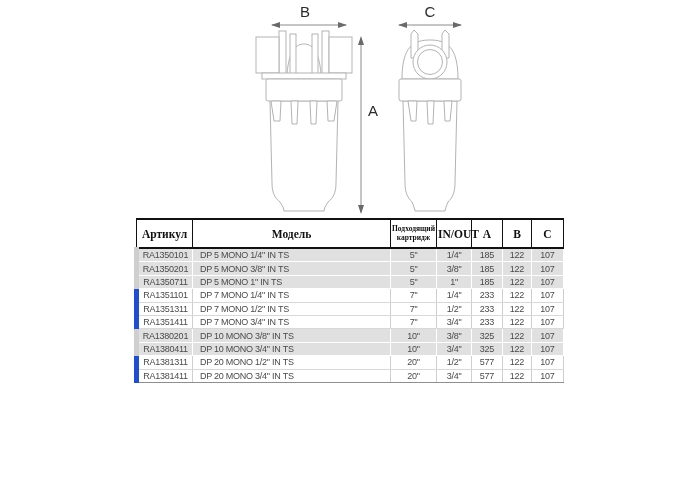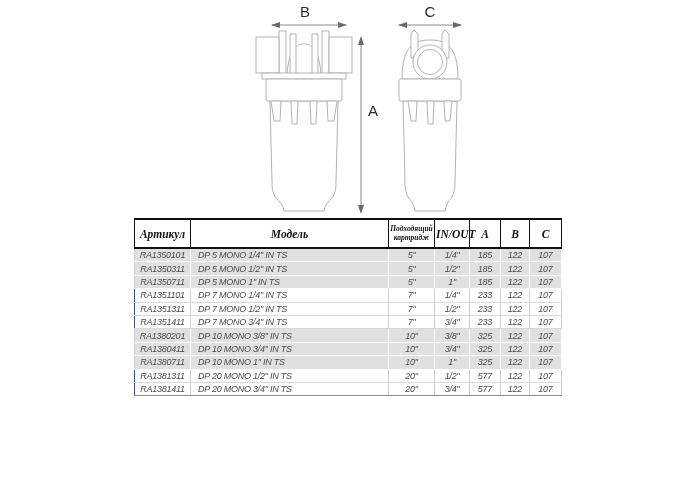--- a/index.html
+++ b/index.html
@@ -1,34 +1,34 @@
 <!DOCTYPE html>
 <html style="--row-shade: #e0e0e0; --body-text: #4a4a4a;"><head>
 <meta charset="utf-8">
 <style>
   html,body{margin:0;padding:0;background:#fff;}
   .page{position:relative;width:700px;height:500px;background:#fff;overflow:hidden;
         font-family:"Liberation Sans",sans-serif;}
   .diagram-svg{position:absolute;left:0;top:0;}
   .dim-label{font-family:"Liberation Sans",sans-serif;font-size:15px;fill:#2b2b2b;}
   .spec-table{position:absolute;left:134px;top:218px;width:427px;
-              border-collapse:collapse;table-layout:fixed;font-style:italic;}
+              border-collapse:collapse;table-layout:fixed;}
   .spec-table thead th{
       border:1.5px solid #111;border-top-width:2px;border-bottom-width:2.5px;
       font-family:"Liberation Serif",serif;font-weight:bold;color:#111;
       font-size:11.5px;background:#fff;height:27px;padding:0 1px;text-align:center;
       vertical-align:middle;}
   .spec-table thead th.small{font-size:7.5px;line-height:1.15;margin-top:28px;}
   .spec-table tbody td{
       font-family:"Liberation Sans",sans-serif;font-size:9px;letter-spacing:-0.25px;
       color:var(--body-text,#4a4a4a);height:12.4px;line-height:12px;
       text-align:center;padding:0 2px;white-space:nowrap;overflow:hidden;
       border-right:1px solid #cfcfcf;border-bottom:1px solid #d8d8d8;
       background:#fff;}
-  .spec-table tbody td:first-child{border-left:1px solid #1d4ed8;}
+  .spec-table tbody td:first-child{border-left:5px solid #1d4ed8;}
   .spec-table tbody td.model{text-align:left;padding-left:7px;}
   .spec-table tbody tr.shaded td{background:var(--row-shade,#e0e0e0);
       border-right-color:#fff;border-bottom-color:#fff;}
   .spec-table tbody tr.shaded td:first-child{border-left-color:#cfcfcf;}
   .spec-table tbody tr:last-child td{border-bottom:1.5px solid #8f8f8f;}
 </style>
 </head>
 <body>
 
 <div class="page">
@@ -109,24 +109,24 @@
         <tr class="shaded">
           <td>RA1350101</td>
           <td class="model">DP 5 MONO 1/4" IN TS</td>
           <td>5"</td>
           <td>1/4"</td>
           <td>185</td>
           <td>122</td>
           <td>107</td>
         </tr>
         <tr class="shaded">
-          <td>RA1350311</td>
-          <td class="model">DP 5 MONO 1/2" IN TS</td>
+          <td>RA1350201</td>
+          <td class="model">DP 5 MONO 3/8" IN TS</td>
           <td>5"</td>
-          <td>1/2"</td>
+          <td>3/8"</td>
           <td>185</td>
           <td>122</td>
           <td>107</td>
         </tr>
         <tr class="shaded">
           <td>RA1350711</td>
           <td class="model">DP 5 MONO 1" IN TS</td>
           <td>5"</td>
           <td>1"</td>
           <td>185</td>
@@ -171,29 +171,20 @@
         </tr>
         <tr class="shaded">
           <td>RA1380411</td>
           <td class="model">DP 10 MONO 3/4" IN TS</td>
           <td>10"</td>
           <td>3/4"</td>
           <td>325</td>
           <td>122</td>
           <td>107</td>
         </tr>
-        <tr class="shaded">
-          <td>RA1380711</td>
-          <td class="model">DP 10 MONO 1" IN TS</td>
-          <td>10"</td>
-          <td>1"</td>
-          <td>325</td>
-          <td>122</td>
-          <td>107</td>
-        </tr>
         <tr>
           <td>RA1381311</td>
           <td class="model">DP 20 MONO 1/2" IN TS</td>
           <td>20"</td>
           <td>1/2"</td>
           <td>577</td>
           <td>122</td>
           <td>107</td>
         </tr>
         <tr>

